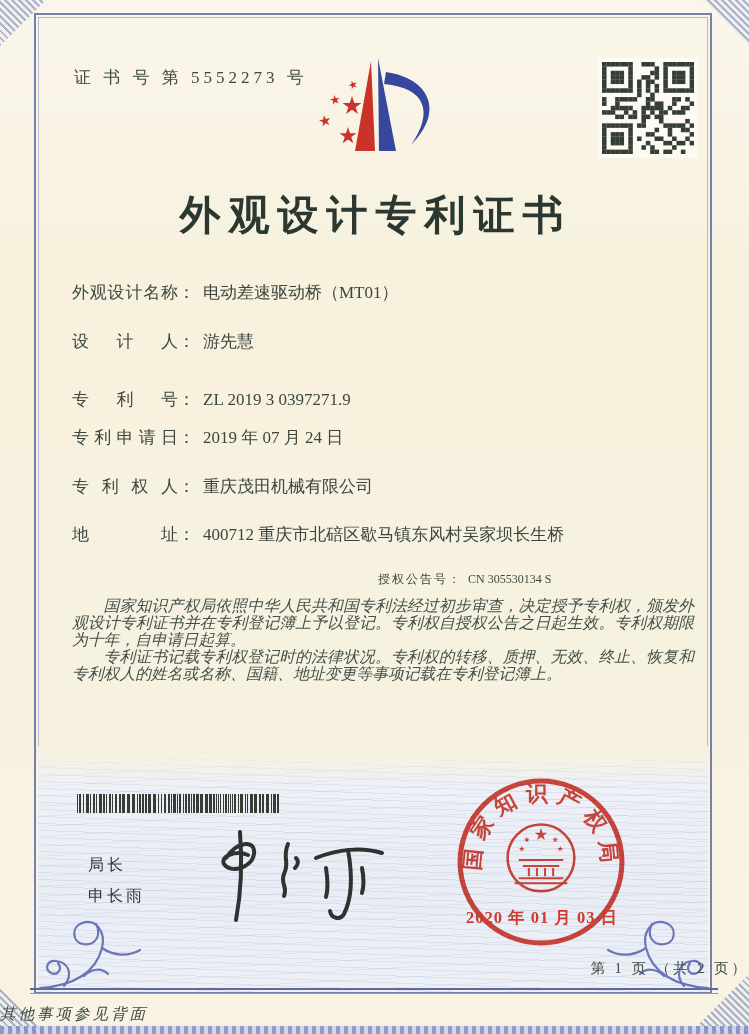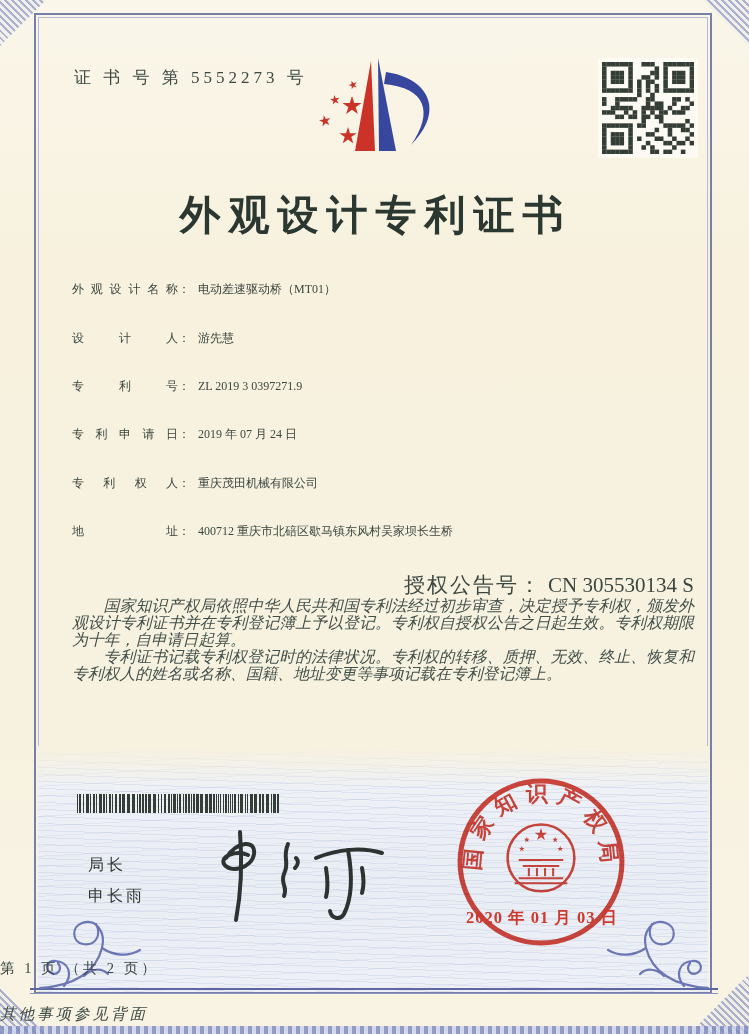--- a/index.html
+++ b/index.html
@@ -34,40 +34,40 @@
   .flourish.left{left:34px;}
   .flourish.right{left:602px;}
   
   .cert-no{position:absolute;left:74px;top:66px;font-size:17px;letter-spacing:4px;color:#3d4a43;}
   .logo{position:absolute;left:305px;top:48px;width:142px;height:120px;}
   .qr-wrap{position:absolute;left:598px;top:58px;width:100px;height:100px;background:rgba(255,255,255,.55);}
   .qr{position:absolute;left:4px;top:4px;}
   .title{position:absolute;left:2px;right:0;top:188px;margin:0;text-align:center;
     font-size:41px;font-weight:600;letter-spacing:8px;color:#2b3831;}
   
-  .field{position:absolute;left:72px;font-size:12px;white-space:nowrap;color:#3a463f;}
+  .field{position:absolute;left:72px;font-size:17px;white-space:nowrap;color:#3a463f;}
   .flabel{display:inline-block;width:106px;text-align:justify;text-align-last:justify;}
   .fcolon{margin-right:8px;}
-  .f0{top:281px;} .f1{top:330px;} .f2{top:378px;} .f3{top:426px;} .f4{top:475px;} .f5{top:523px;}
+  .f0{top:281px;} .f1{top:330px;} .f2{top:388px;} .f3{top:426px;} .f4{top:475px;} .f5{top:523px;}
   .grant-date{top:571px;}
-  .grant-no{position:absolute;left:404px;top:571px;font-size:21px;white-space:nowrap;font-family:Liberation Serif, serif;}
+  .grant-no{position:absolute;left:378px;top:571px;font-size:12px;white-space:nowrap;font-family:Liberation Serif, serif;}
   .grant-no .glabel{letter-spacing:2px;}
   
   .paras{position:absolute;left:72px;top:597px;width:622px;font-size:15.8px;line-height:17px;
     text-align:justify;font-style:italic;color:#42504a;}
   .paras p{margin:0;text-indent:2em;}
   
   .barcode{position:absolute;left:77px;top:794px;}
   .signer{position:absolute;left:88px;top:849px;font-family:"Liberation Sans","DejaVu Sans",sans-serif;
     font-size:16px;line-height:31px;letter-spacing:3px;color:#2f3734;}
   .signature{position:absolute;left:196px;top:824px;width:210px;height:100px;}
   .seal{position:absolute;left:454px;top:775px;width:174px;height:174px;opacity:.92;mix-blend-mode:multiply;}
   .seal-date{position:absolute;left:460px;top:907px;width:164px;text-align:center;color:#cf3a2e;
     font-size:16.5px;font-weight:600;letter-spacing:1px;}
-  .page-num{position:absolute;left:0;right:0;top:959px;text-align:left;font-size:14.5px;letter-spacing:3px;color:#3c4842;}
+  .page-num{position:absolute;left:0;right:0;top:959px;text-align:right;font-size:14.5px;letter-spacing:3px;color:#3c4842;}
   .back-note{position:absolute;left:0;right:0;top:1004px;text-align:left;font-size:15.5px;
     font-style:italic;letter-spacing:3px;color:#3f4c45;}
 </style>
 </head>
 <body>
 
 <div class="page">
 
   <div class="lace tl"></div>
   <div class="lace tr"></div>

